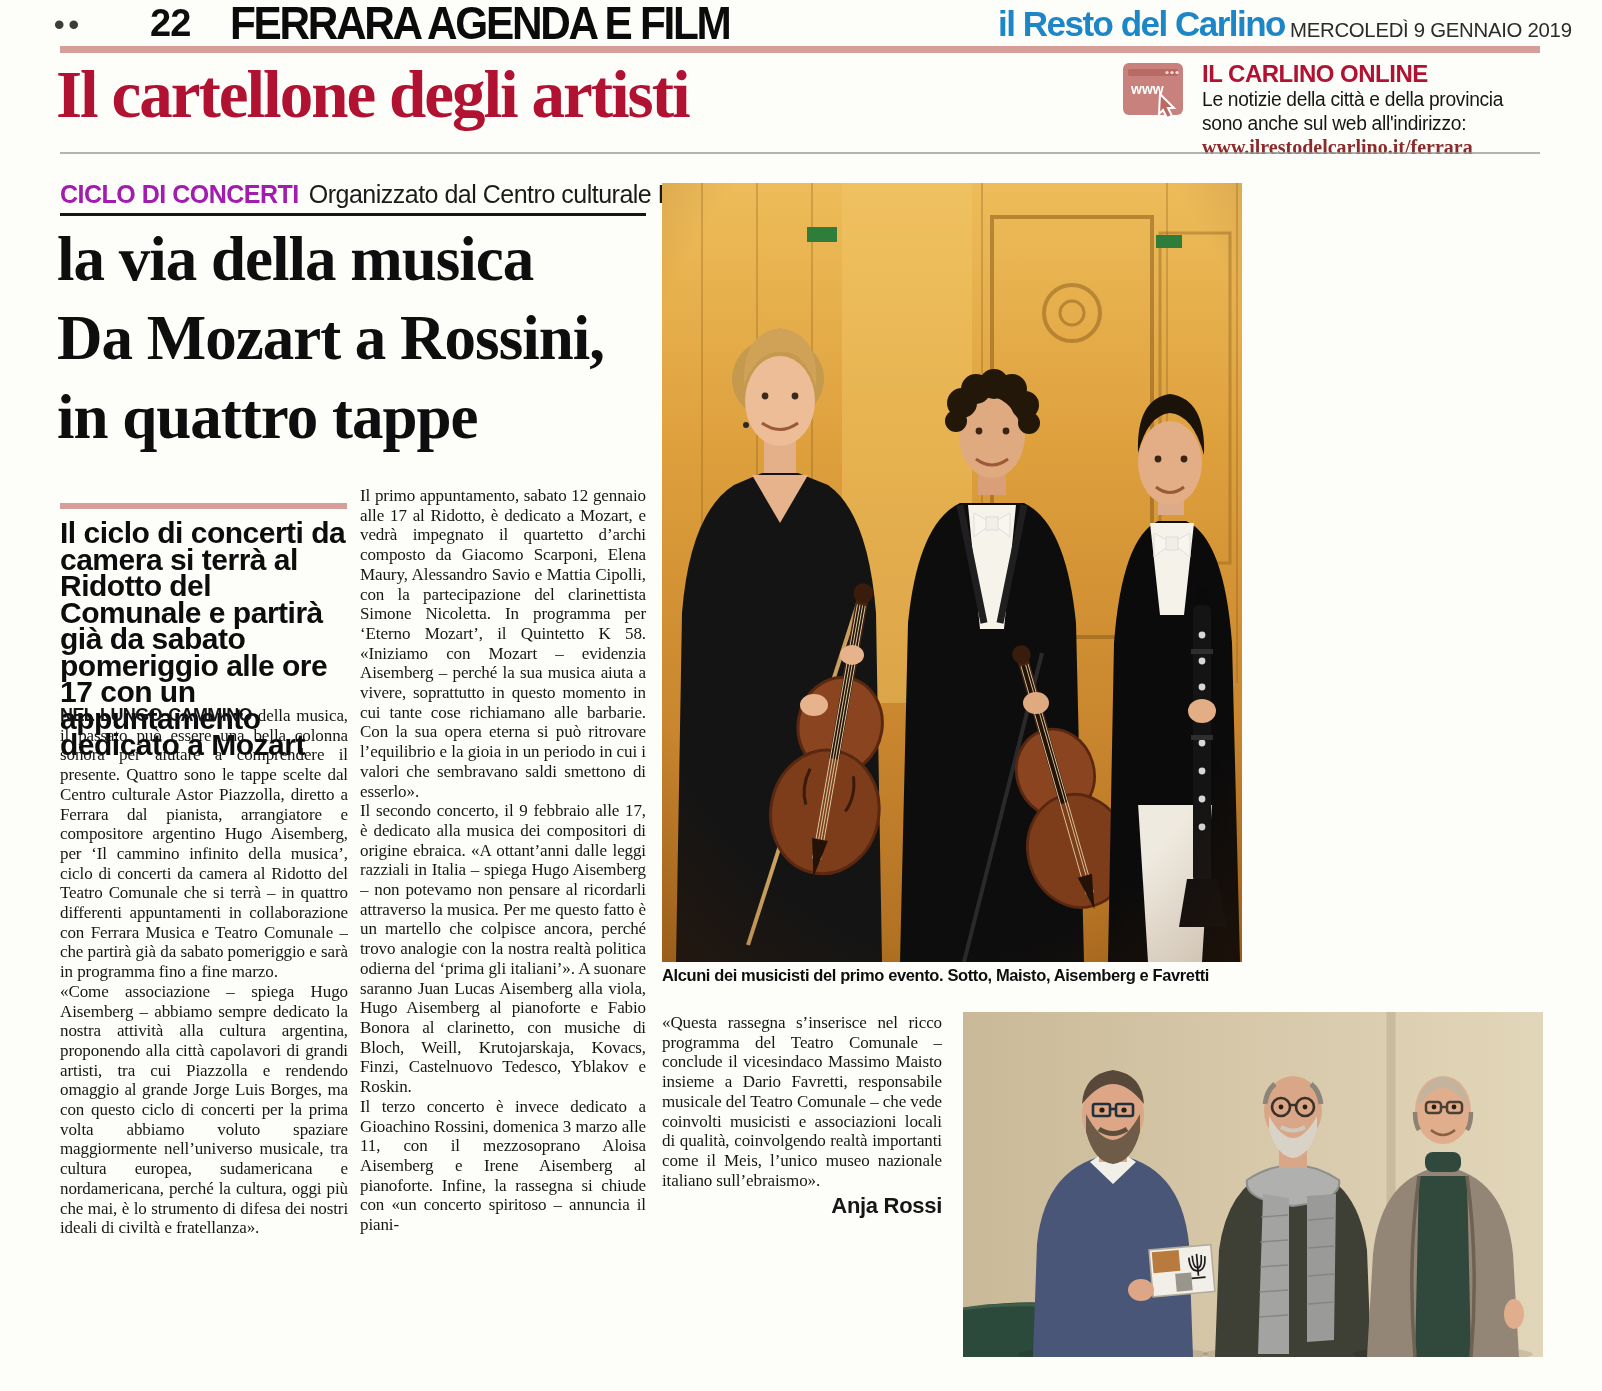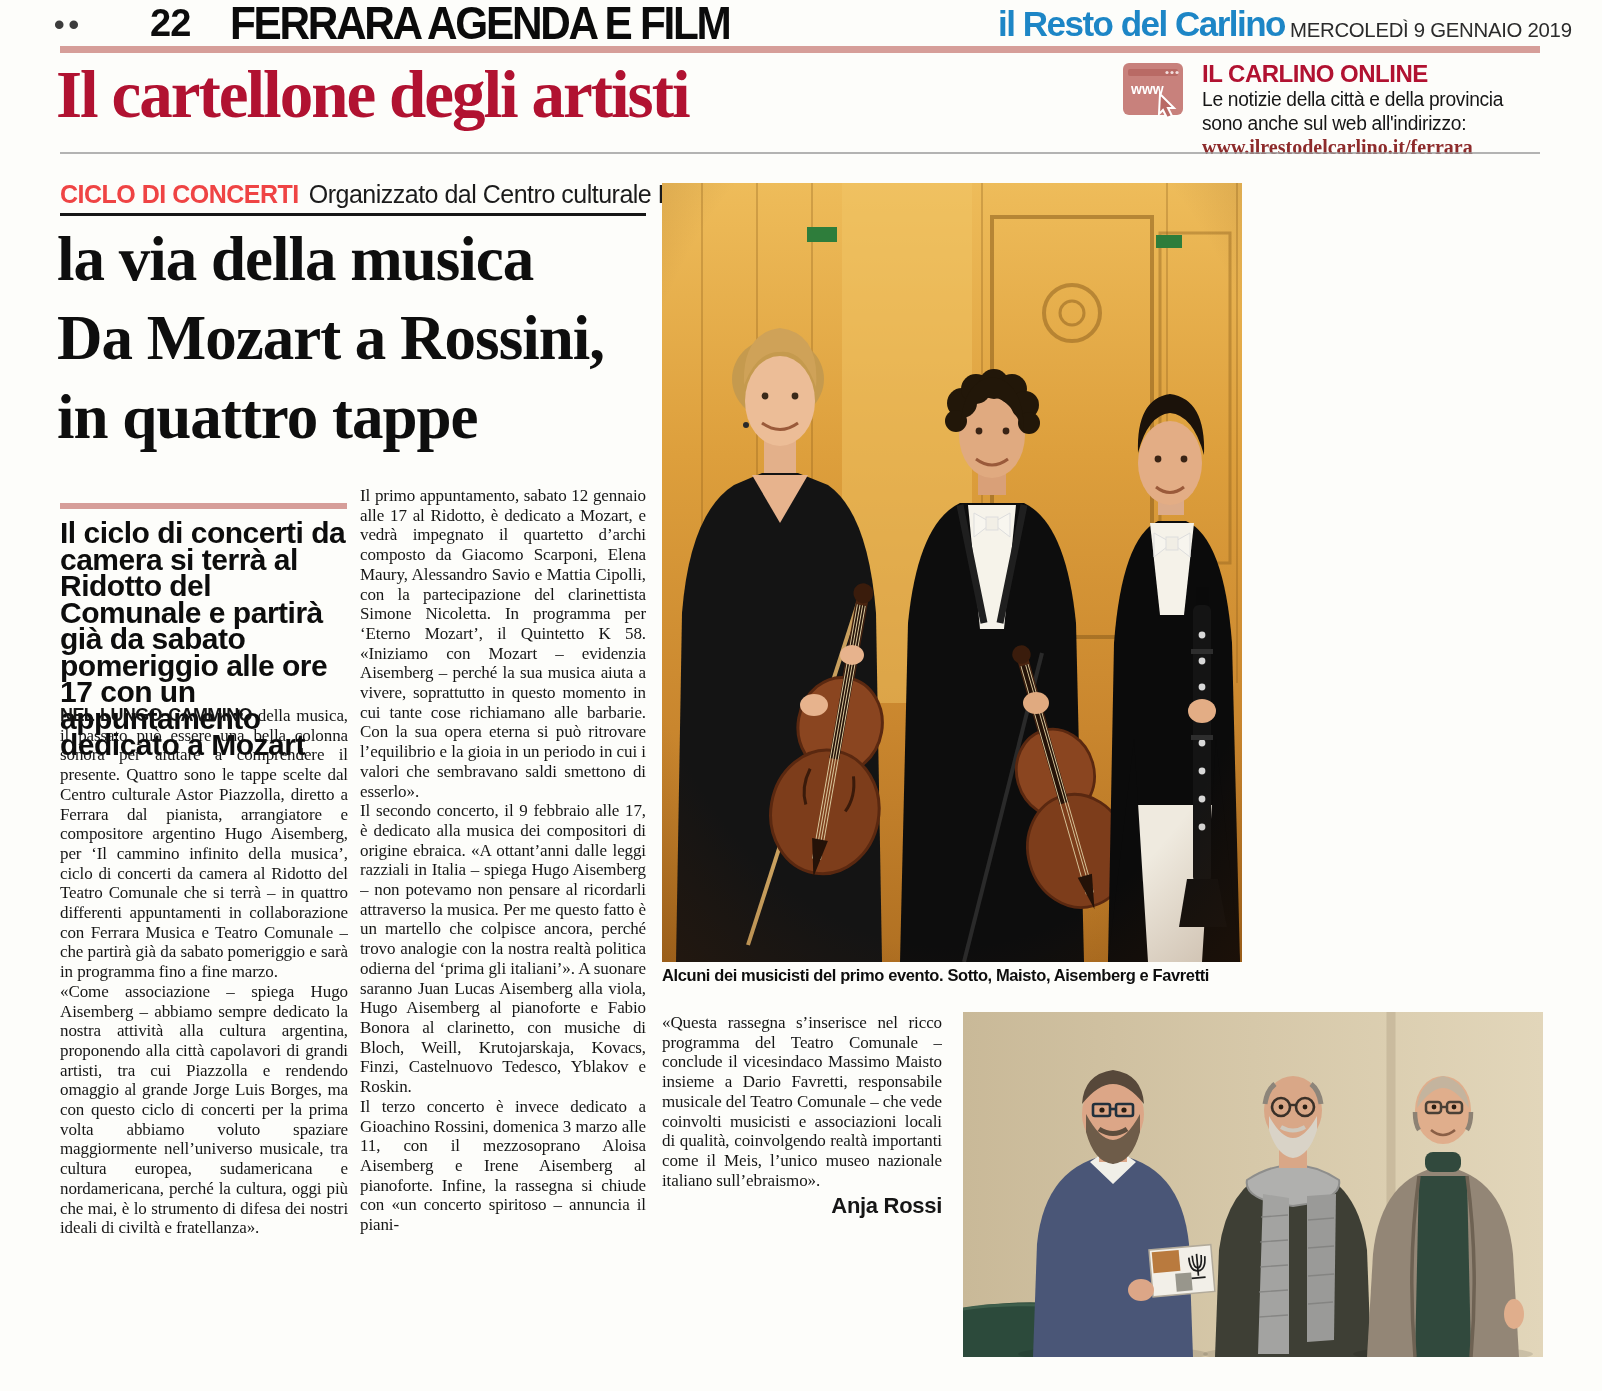--- a/index.html
+++ b/index.html
@@ -24,21 +24,21 @@
 
   
   .onl-title{left:1202px;top:60px;font-size:24px;font-weight:bold;color:#b11231;letter-spacing:-0.5px;white-space:nowrap;}
   .onl-line1{left:1202px;top:88px;font-size:20px;color:#161616;letter-spacing:-0.3px;white-space:nowrap;transform:scaleX(.96);transform-origin:0 0;}
   .onl-line2{left:1202px;top:112px;font-size:20px;color:#161616;letter-spacing:-0.3px;white-space:nowrap;transform:scaleX(.96);transform-origin:0 0;}
   .onl-url{left:1202px;top:136px;font-size:20px;font-weight:bold;color:#8d2b2b;letter-spacing:0px;white-space:nowrap;}
   .www-icon{left:1122px;top:60px;}
 
   
   .kicker{left:60px;top:180px;white-space:nowrap;font-size:25px;letter-spacing:-0.5px;}
-  .kicker .klabel{font-weight:bold;color:#ef4444;}
+  .kicker .klabel{font-weight:bold;color:#a21caf;}
   .kicker .ktext{color:#1b1b1b;margin-left:10px;}
   .kicker-rule{left:60px;top:213px;width:586px;height:3px;background:#161616;}
   .headline{left:57px;top:220px;width:600px;font-size:63px;line-height:79px;font-weight:bold;
             letter-spacing:-1px;color:#0e0e0e;}
   .standfirst-rule{left:60px;top:503px;width:287px;height:6px;background:#d69e99;}
   .standfirst{left:60px;top:520px;width:292px;font-size:30px;line-height:26.5px;font-weight:bold;
               letter-spacing:-0.5px;color:#0d0d0d;}
 
   
   .body-col{text-align:justify;font-size:17px;line-height:19.7px;letter-spacing:-0.1px;color:#161616;overflow:hidden;}

